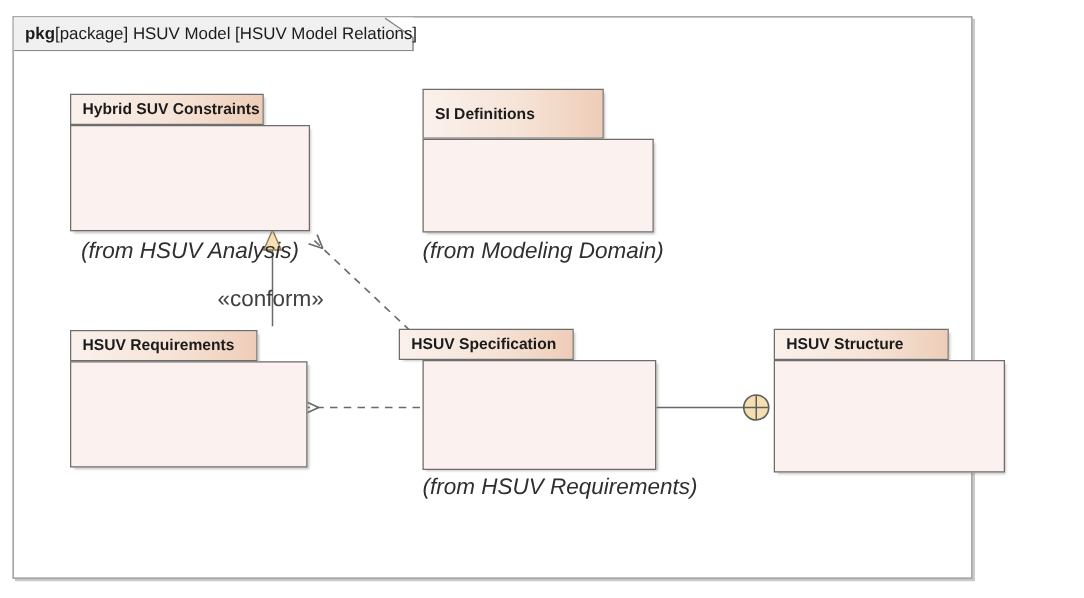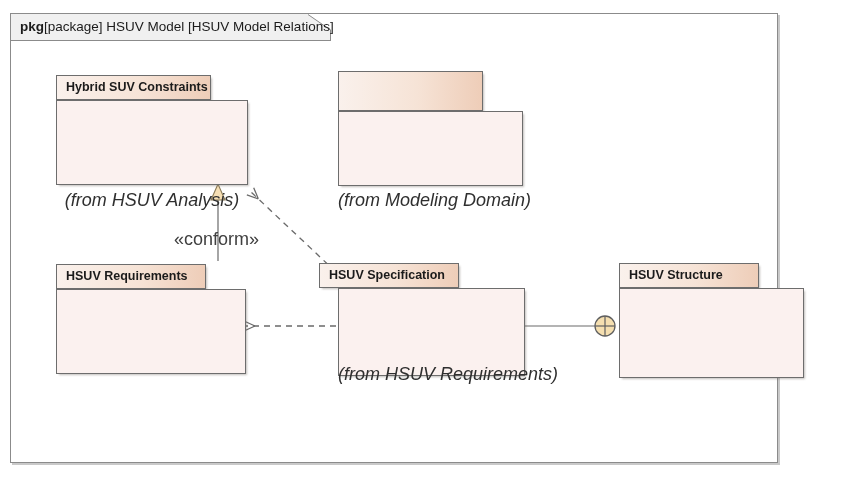--- a/index.html
+++ b/index.html
@@ -177,38 +177,39 @@
   <div class="package">
     <div class="pkg-tab" style="left:45px; top:61px; width:155px; height:25px;">
       <div class="pkg-title">Hybrid SUV Constraints</div>
     </div>
     <div class="pkg-body" style="left:45px; top:86px; width:192px; height:85px;"></div>
     <div class="pkg-caption" style="left:45px; top:176px; width:192px;">(from HSUV Analysis)</div>
   </div>
 
   <div class="package">
     <div class="pkg-tab" style="left:327px; top:57px; width:145px; height:40px;">
+      <div class="pkg-title">SI Definitions</div>
     </div>
     <div class="pkg-body" style="left:327px; top:97px; width:185px; height:75px;"></div>
     <div class="pkg-caption" style="left:327px; top:176px; width:185px;">(from Modeling Domain)</div>
   </div>
 
   <div class="package">
     <div class="pkg-tab" style="left:45px; top:250px; width:150px; height:25px;">
       <div class="pkg-title">HSUV Requirements</div>
     </div>
     <div class="pkg-body" style="left:45px; top:275px; width:190px; height:85px;"></div>
   </div>
 
   <div class="package">
     <div class="pkg-tab" style="left:308px; top:249px; width:140px; height:25px;">
       <div class="pkg-title">HSUV Specification</div>
     </div>
     <div class="pkg-body" style="left:327px; top:274px; width:187px; height:88px;"></div>
-    <div class="pkg-caption" style="left:327px; top:350px; width:187px;text-align:center;">(from HSUV Requirements)</div>
+    <div class="pkg-caption" style="left:327px; top:365px; width:187px;text-align:center;">(from HSUV Requirements)</div>
   </div>
 
   <div class="package">
     <div class="pkg-tab" style="left:608px; top:249px; width:140px; height:25px;">
       <div class="pkg-title">HSUV Structure</div>
     </div>
     <div class="pkg-body" style="left:608px; top:274px; width:185px; height:90px;"></div>
   </div>
 
 </div>

